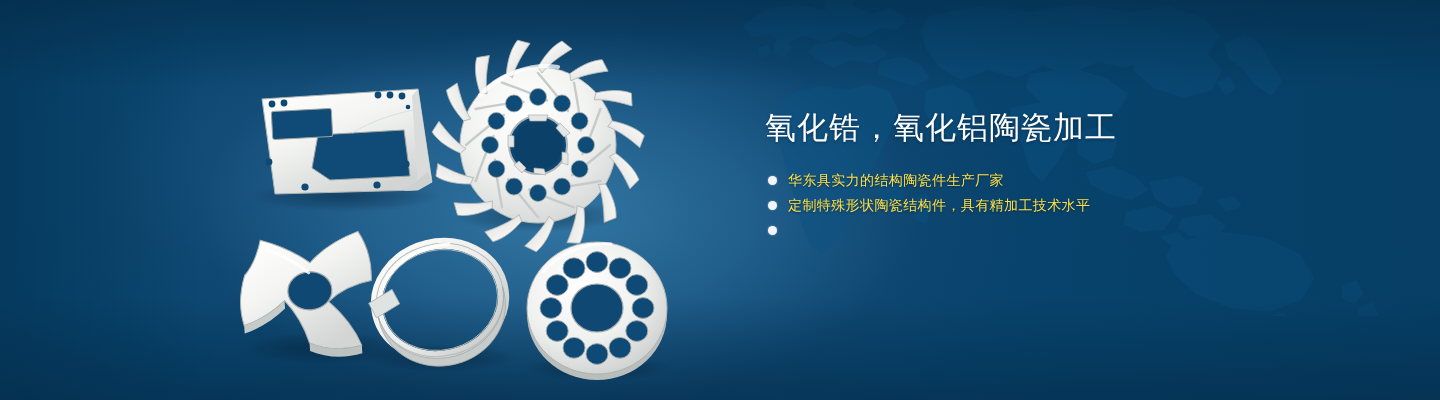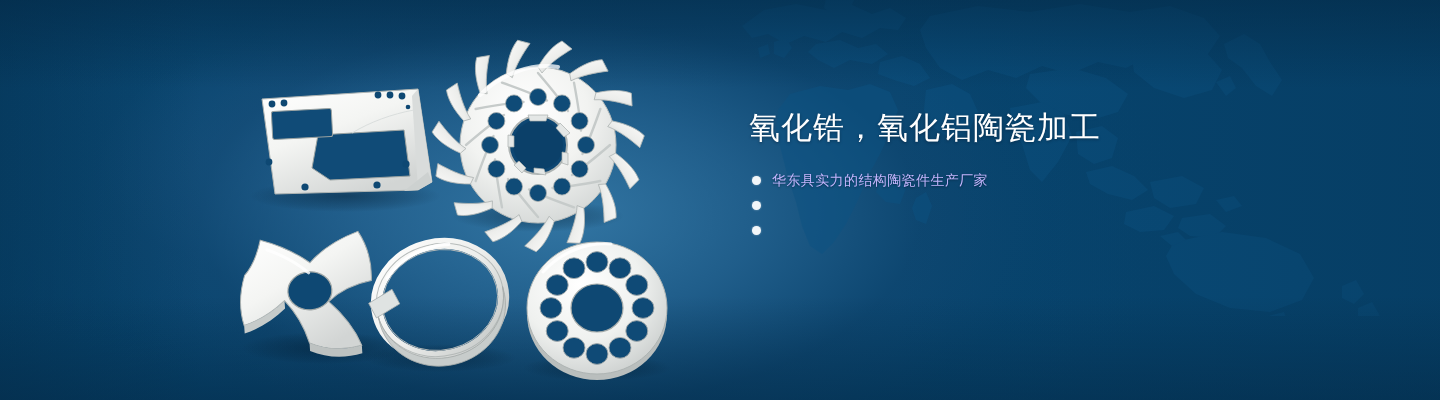--- a/index.html
+++ b/index.html
@@ -64,21 +64,21 @@
   .worldmap svg { display: block; width: 100%; height: 100%; }
   .worldmap path { fill: #0C5party; }
 
   
   .products { position: absolute; inset: 0; }
   .products svg { display: block; width: 100%; height: 100%; }
 
   
   .text-block {
     position: absolute;
-    left: 749px;
+    left: 765px;
     top: 108px;
     width: 620px;
   }
   .headline {
     color: #FFFFFF;
     font-size: 31px;
     line-height: 40px;
     letter-spacing: 1px;
     font-weight: 400;
     white-space: nowrap;
@@ -100,21 +100,21 @@
     flex: 0 0 auto;
     width: 9px;
     height: 9px;
     border-radius: 50%;
     background: #F2F6F9;
     margin-right: 11px;
     margin-left: 3px;
     box-shadow: 0 0 2px rgba(255,255,255,0.5);
   }
   .bullet-text {
-    color: #c4b5fd;
+    color: #fde047;
     font-size: 14px;
     line-height: 22px;
     letter-spacing: 0.4px;
     white-space: nowrap;
     text-shadow: 0 1px 2px rgba(0,18,36,0.5);
   }
 </style>
 </head>
 <body>
 
@@ -370,20 +370,21 @@
   <div class="text-block">
     <div class="headline">氧化锆，氧化铝陶瓷加工</div>
 
     <ul class="bullets">
       <li class="bullet-row">
         <span class="bullet-dot"></span>
         <span class="bullet-text">华东具实力的结构陶瓷件生产厂家</span>
       </li>
       <li class="bullet-row">
         <span class="bullet-dot"></span>
+        <span class="bullet-text">定制特殊形状陶瓷结构件，具有精加工技术水平</span>
       </li>
       <li class="bullet-row">
         <span class="bullet-dot"></span>
       </li>
     </ul>
   </div>
 
 </div>
 
 </body></html>

